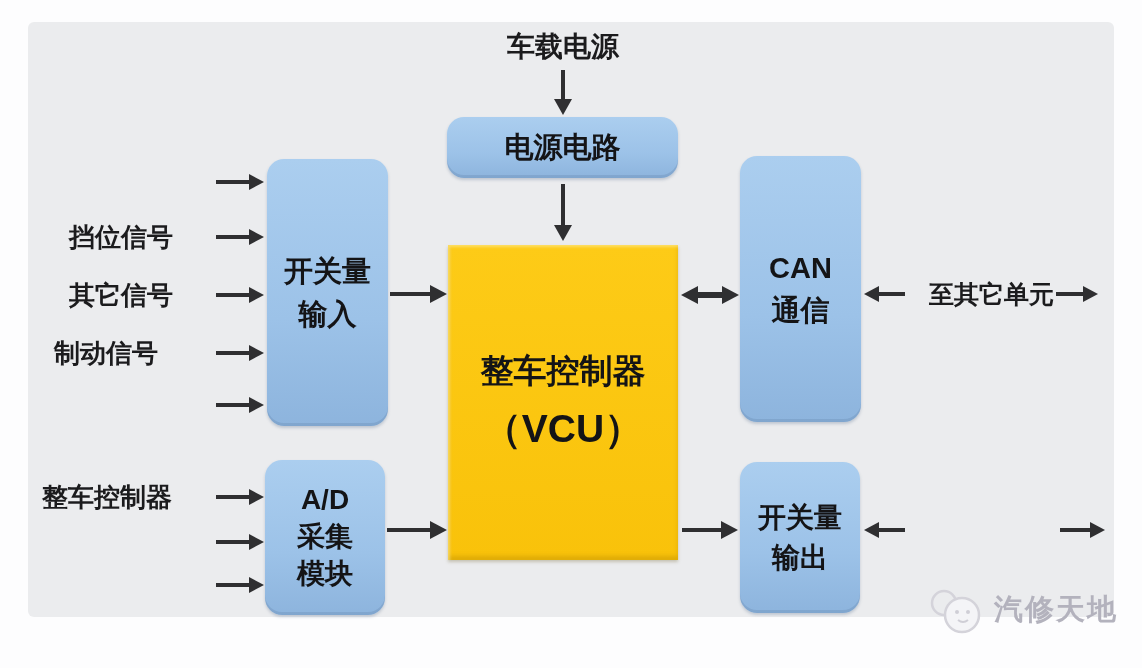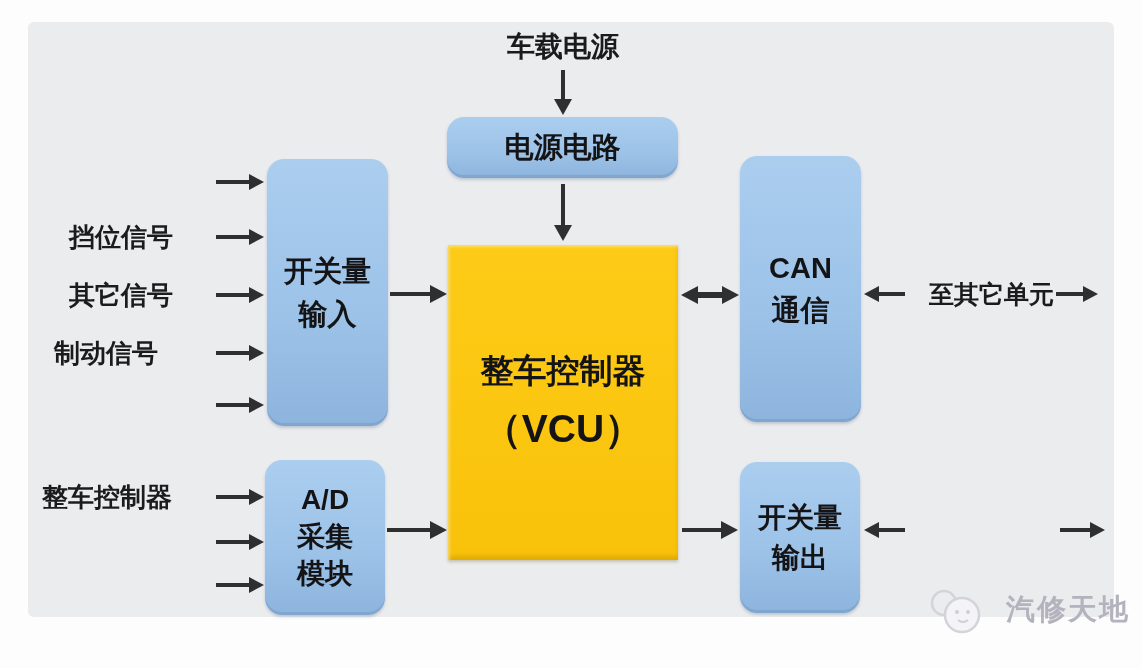--- a/index.html
+++ b/index.html
@@ -65,21 +65,21 @@
 
   
   .varrow{position:absolute;display:flex;flex-direction:column;align-items:center;}
   .varrow .vshaft{width:4px;flex:1;background:#2f2f31;}
   .vhead{width:0;height:0;border-left:9px solid transparent;border-right:9px solid transparent;
          border-top:16px solid #2f2f31;}
   #arr-src-power{left:552px;top:70px;width:22px;height:45px;}
   #arr-power-vcu{left:552px;top:184px;width:22px;height:57px;}
 
   
-  #watermark{position:absolute;left:928px;top:583px;display:flex;align-items:center;gap:20px;}
+  #watermark{position:absolute;left:928px;top:583px;display:flex;align-items:center;gap:8px;}
   #watermark .wm-text{font-size:29px;font-weight:700;color:#b3b2bd;letter-spacing:2px;white-space:nowrap;}
 </style>
 </head>
 <body>
 
 <div id="stage">
   <div class="panel"></div>
 
   <div class="lbl" id="lbl-power-src">车载电源</div>
 

